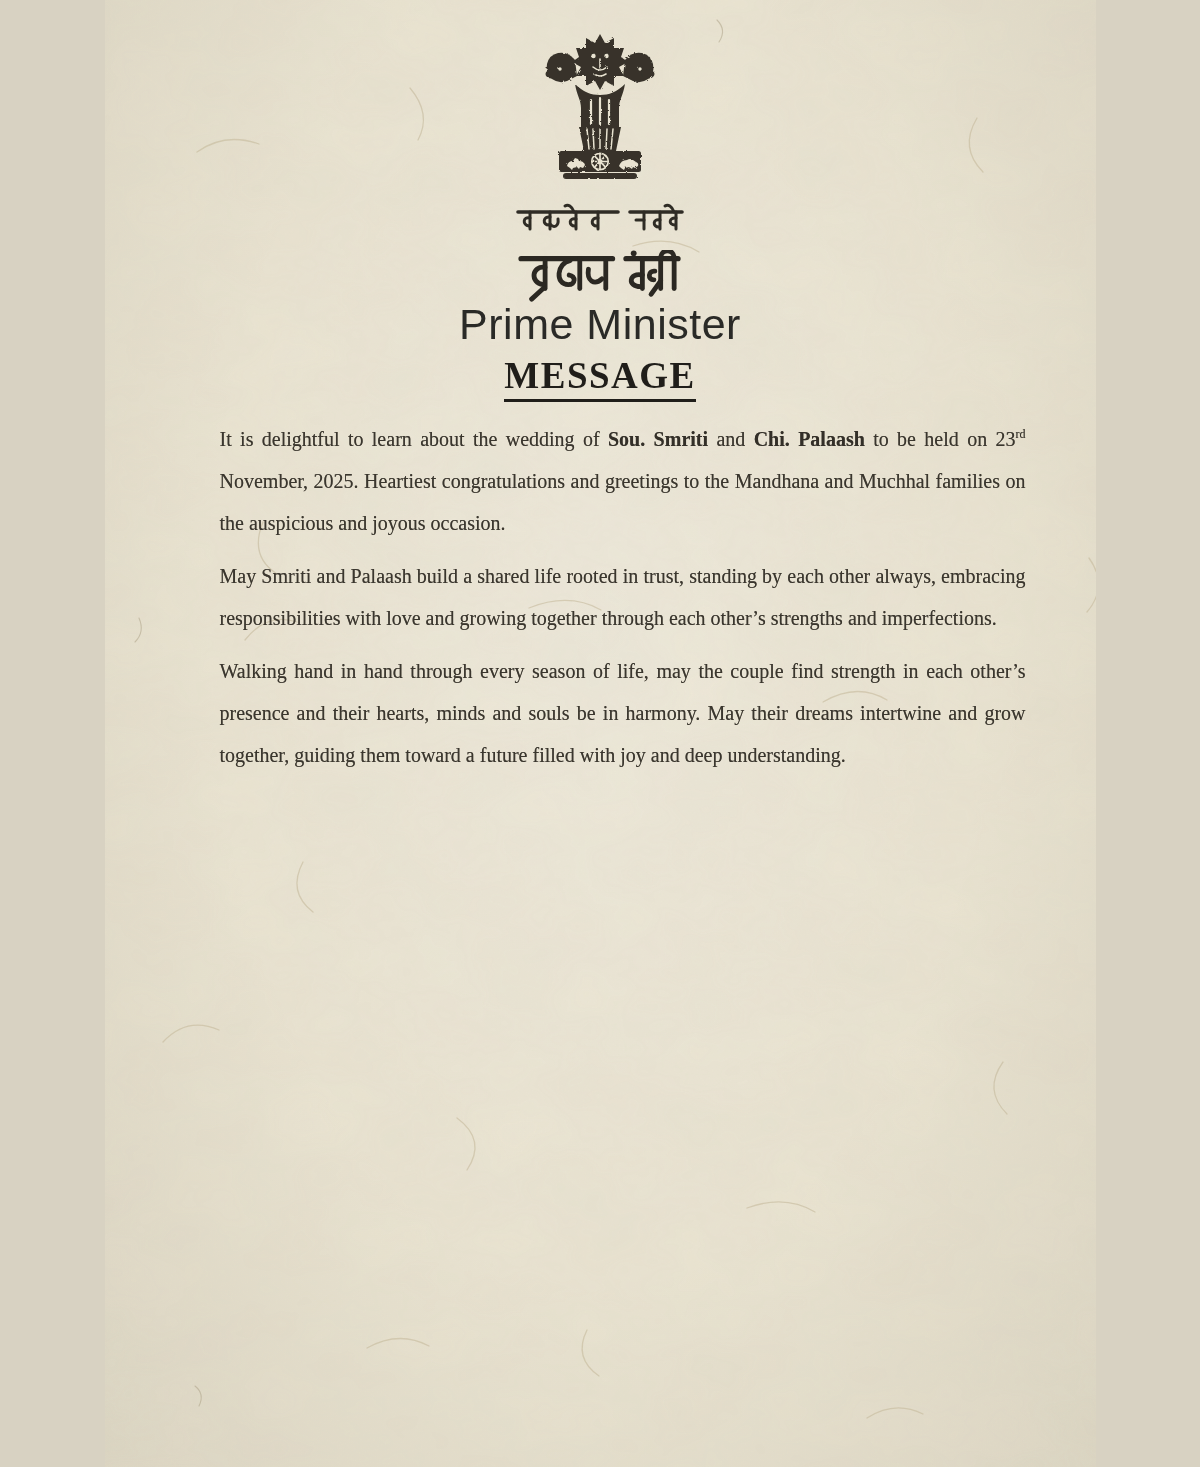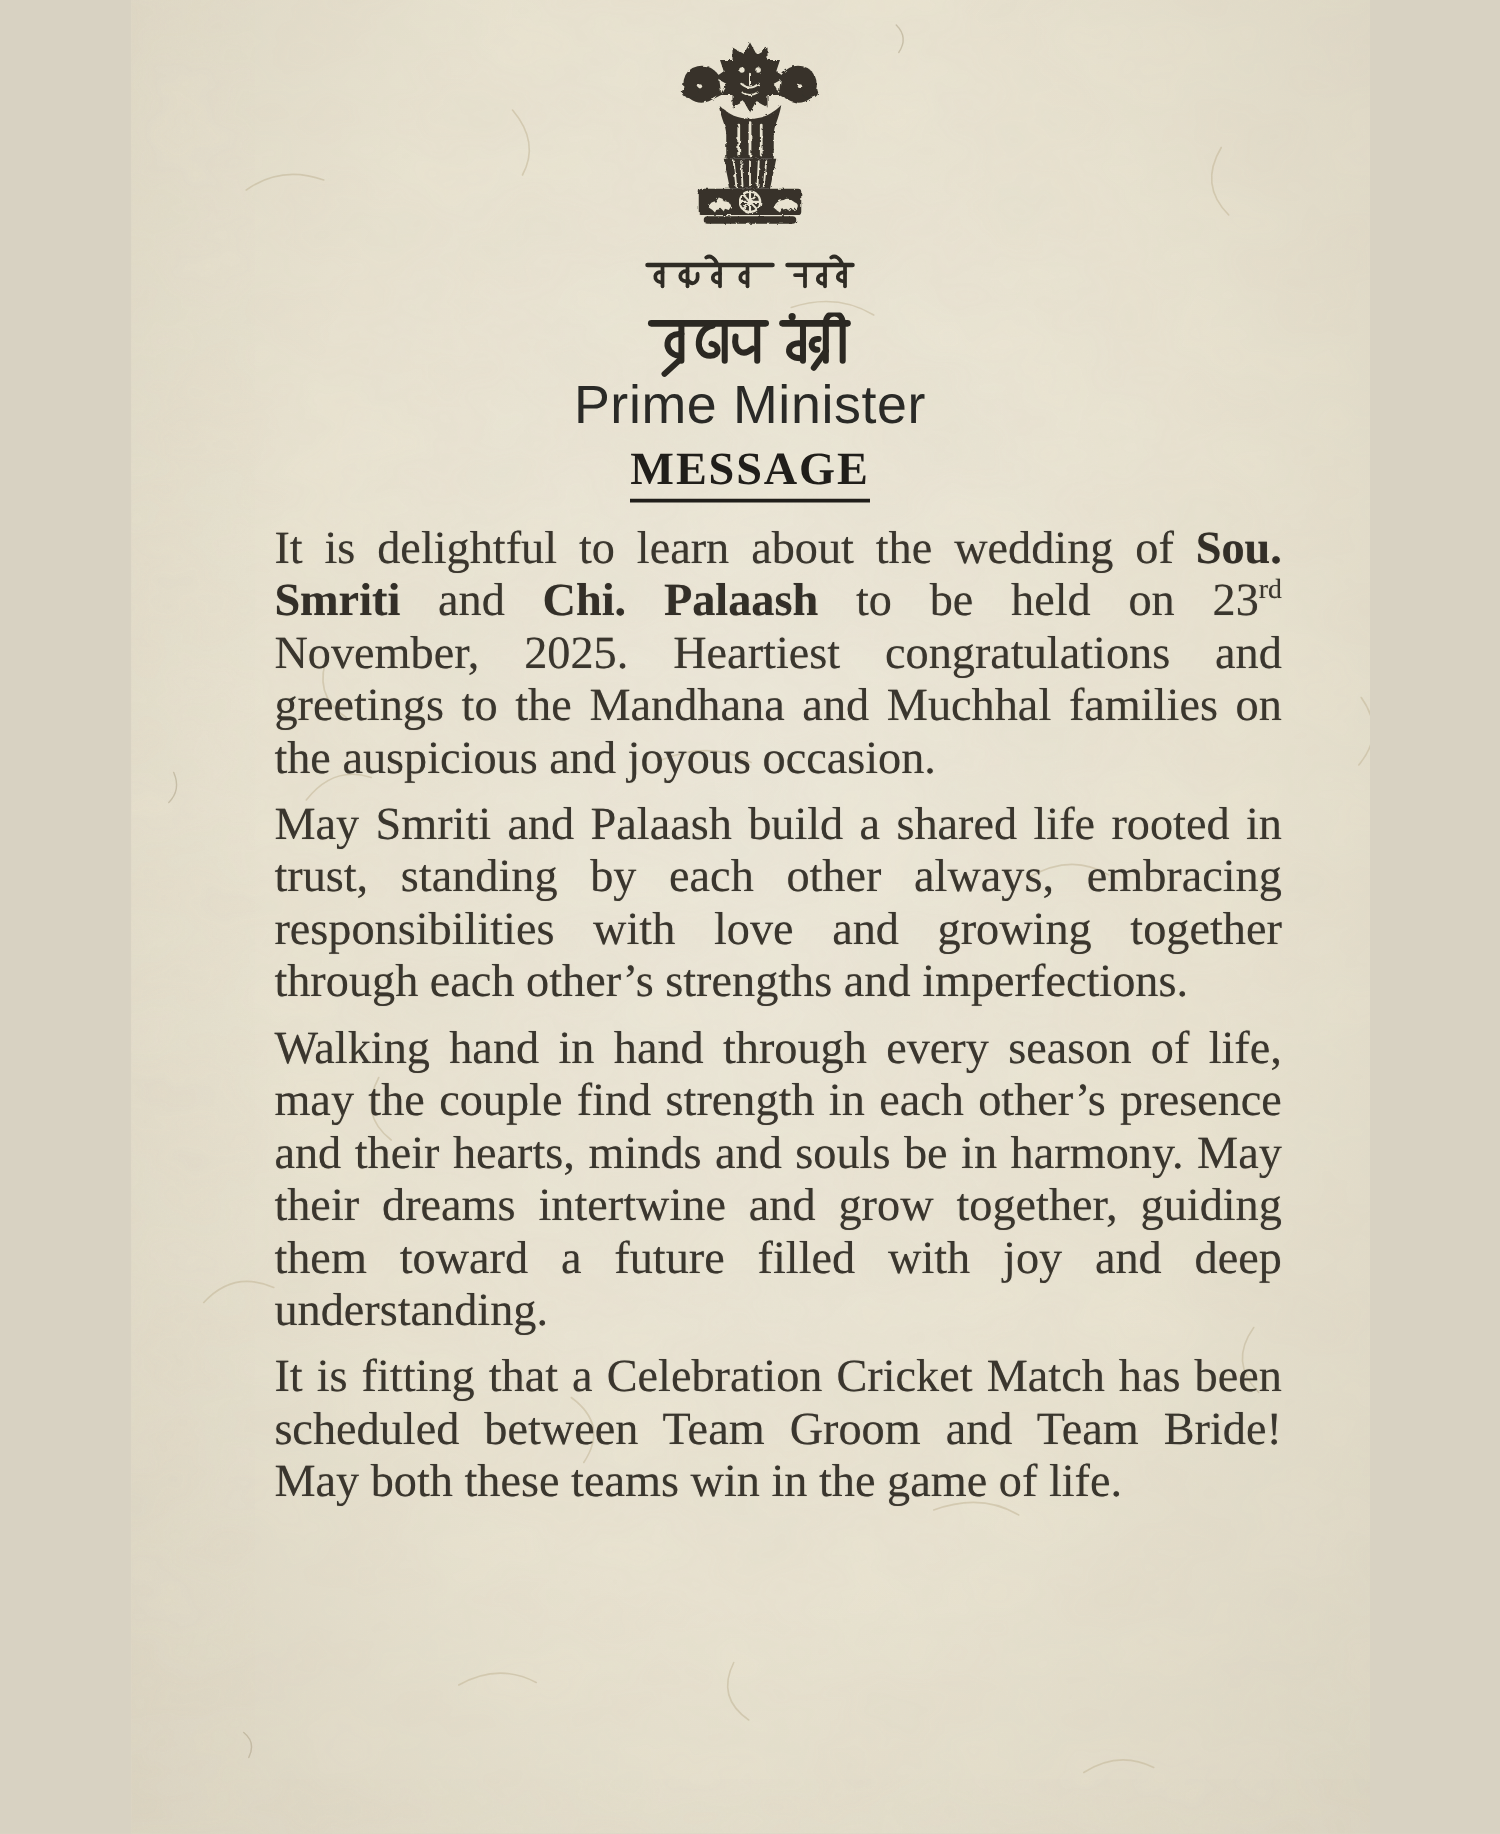--- a/index.html
+++ b/index.html
@@ -27,21 +27,21 @@
   .msg-heading-wrap{margin-top:9px;}
   .msg-heading{
     display:inline-block;
     font-size:37px;line-height:42px;font-weight:bold;
     letter-spacing:1.5px;color:#201e1a;
     border-bottom:3.5px solid #201e1a;padding-bottom:2px;
   }
   .letter-body{
     margin:16px 70px 0 115px;
     text-align:justify;
-    font-size:37px;line-height:42px;
+    font-size:20px;line-height:42px;
     color:#3a362e;
     text-shadow:0 0 0.6px rgba(52,47,38,0.55);
   }
   .letter-body p{margin:0 0 11px 0;}
   .letter-body b{font-weight:bold;color:#332f28;}
   .letter-body sup{font-size:0.6em;line-height:0;vertical-align:super;}
   .sig-block{position:absolute;left:756px;top:1256px;width:304px;text-align:center;}
   .sig-name{
     margin-top:12px;
     font-size:30px;line-height:36px;font-weight:bold;color:#26231e;
@@ -211,17 +211,16 @@
 
       <div class="msg-heading-wrap">
         <span class="msg-heading">MESSAGE</span>
       </div>
     </div>
 
     <div class="letter-body">
         <p><span>It is delightful to learn about the wedding of </span><b>Sou. Smriti</b><span> and </span><b>Chi. Palaash</b><span> to be held on 23</span><sup>rd</sup><span> November, 2025. Heartiest congratulations and greetings to the Mandhana and Muchhal families on the auspicious and joyous occasion.</span></p>
         <p><span>May Smriti and Palaash build a shared life rooted in trust, standing by each other always, embracing responsibilities with love and growing together through each other’s strengths and imperfections.</span></p>
         <p><span>Walking hand in hand through every season of life, may the couple find strength in each other’s presence and their hearts, minds and souls be in harmony. May their dreams intertwine and grow together, guiding them toward a future filled with joy and deep understanding.</span></p>
-        <p><span>It is fitting that a Celebration Cricket Match has been scheduled between Team Groom and Team Bride! May both these teams win in the game of life.</span></p>
       </div>
 
   </div>
 </div>
 
 </body></html>

